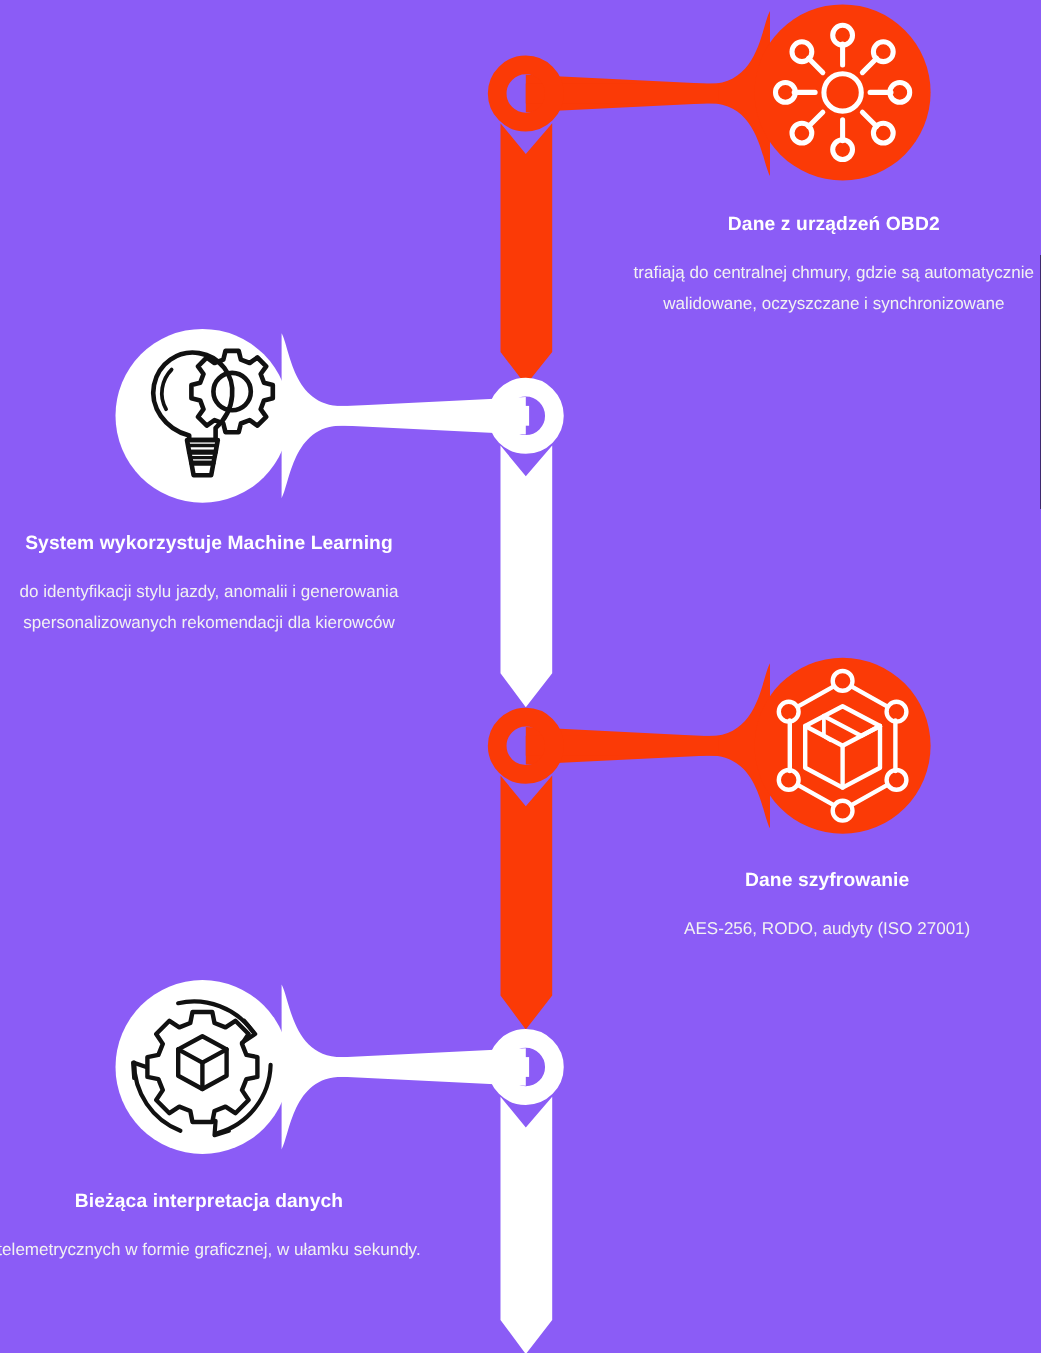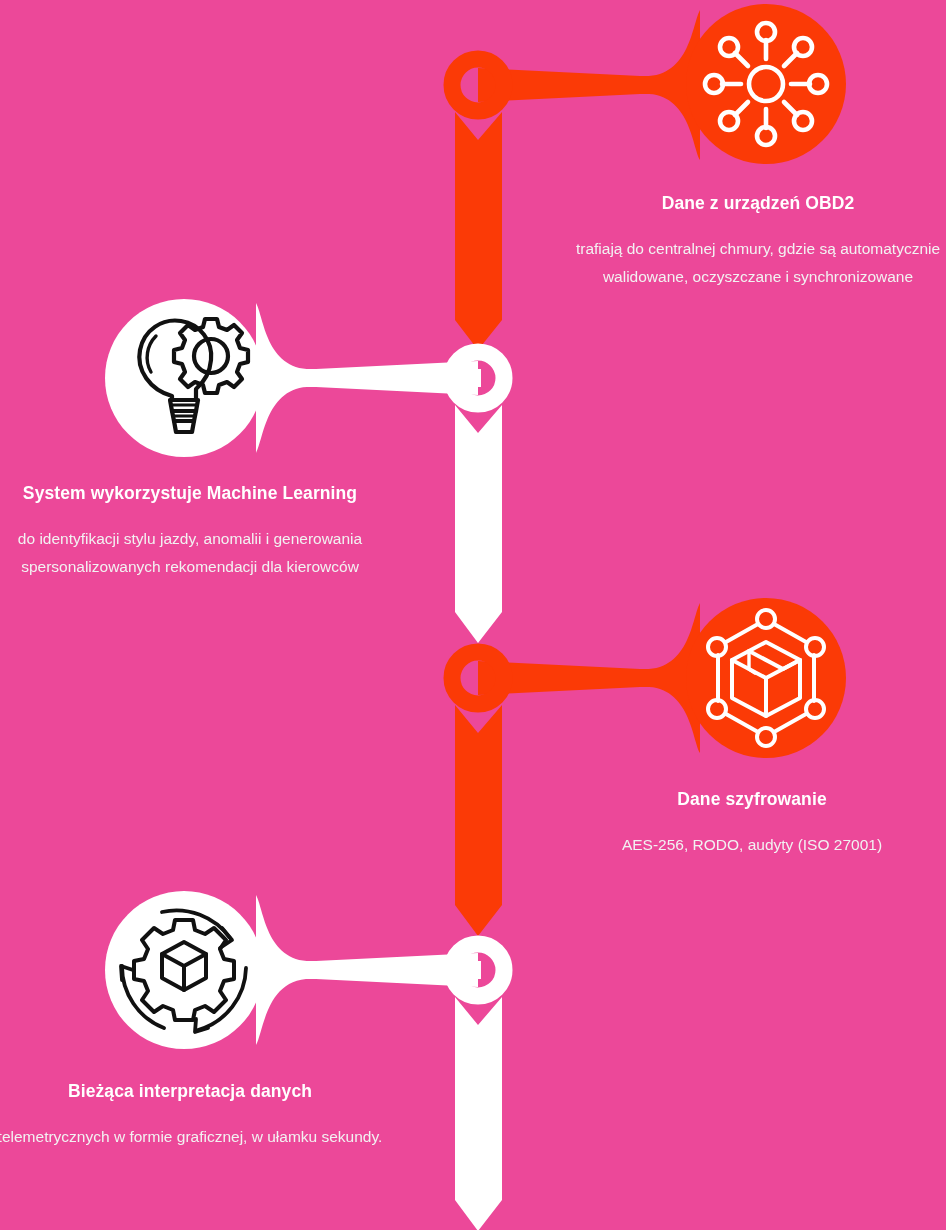--- a/index.html
+++ b/index.html
@@ -9,21 +9,21 @@
     background: #000000;
   }
   body {
     font-family: "Liberation Sans", sans-serif;
     -webkit-font-smoothing: antialiased;
   }
   #stage {
     position: relative;
     width: 946px;
     height: 1230px;
-    background: #ec4899;
+    background: #8b5cf6;
     overflow: hidden;
   }
   #flow-svg {
     position: absolute;
     left: 0;
     top: 0;
     width: 946px;
     height: 1230px;
   }
   .text-block {

